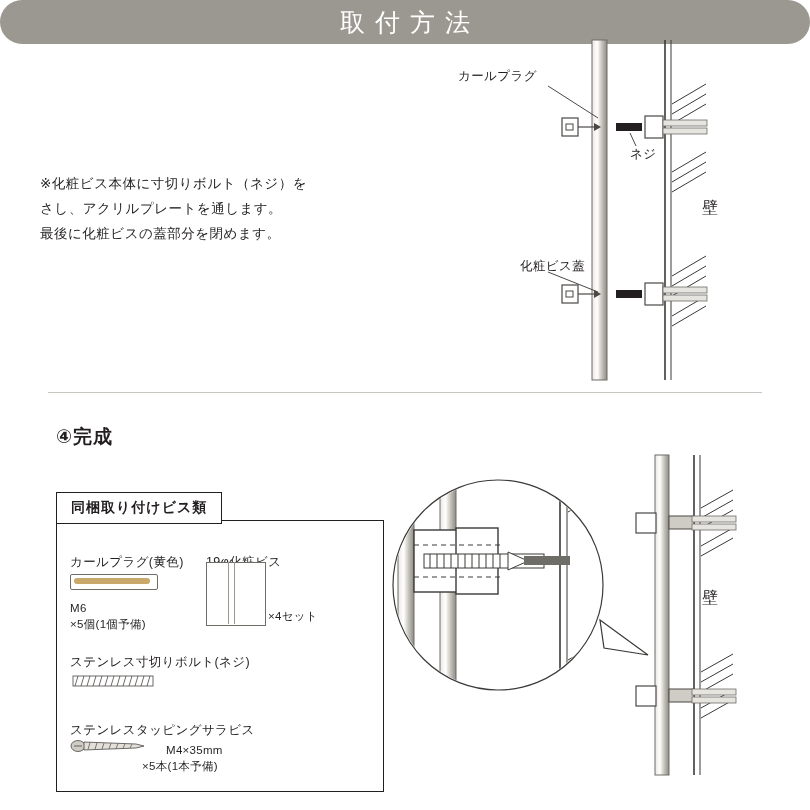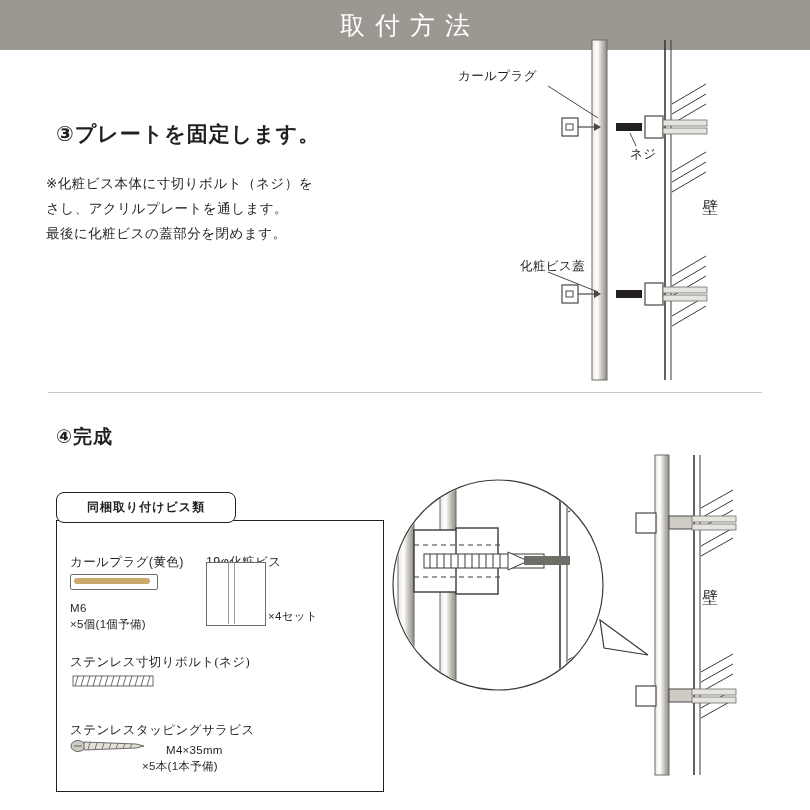--- a/index.html
+++ b/index.html
@@ -6,54 +6,54 @@
   body{
     width:810px;height:810px;
     background:#ffffff;
     font-family:"Liberation Sans","DejaVu Sans",sans-serif;
     color:#231f20;
     position:relative;
     overflow:hidden;
   }
   
   .header{
-    position:absolute;left:0;top:0;width:810px;height:50px;
+    position:absolute;left:0;top:0;width:810px;height:44px;
     background:#9a9890;
-    display:flex;align-items:center;justify-content:center;
+    display:flex;align-items:center;justify-content:center;border-radius:24px;
   }
   .header-title{
     color:#ffffff;font-size:25px;letter-spacing:10px;
     font-weight:400;padding-left:10px;
   }
   
   .section3{
     position:absolute;left:0;top:50px;width:810px;height:340px;
   }
   .s3-heading{
     position:absolute;left:56px;top:70px;
     font-size:21px;font-weight:bold;letter-spacing:1px;
   }
   .s3-note{
-    position:absolute;left:46px;top:122px;width:360px;
+    position:absolute;left:40px;top:122px;width:360px;
     font-size:13.5px;line-height:1.85;letter-spacing:0.5px;
   }
   
   .divider{
     position:absolute;left:48px;top:392px;width:714px;height:1px;
     background:#c9c7c2;
   }
   
   .s4-heading{
     position:absolute;left:56px;top:424px;
     font-size:19px;font-weight:bold;letter-spacing:1px;
   }
   .parts-tab{
     position:absolute;left:56px;top:492px;
-    border:1px solid #231f20;border-radius:8px;
-    padding:6px 30px;font-size:12px;font-weight:bold;background:#fff;
+    border:1px solid #231f20;border-radius:0;
+    padding:6px 14px;font-size:14px;font-weight:bold;background:#fff;
     z-index:3;letter-spacing:1px;
   }
   .parts-box{
     position:absolute;left:56px;top:520px;width:326px;height:270px;
     border:1px solid #231f20;background:#fff;
   }
   .pl{position:absolute;font-size:12.5px;letter-spacing:0.4px;}
   .psmall{position:absolute;font-size:11.5px;letter-spacing:0.3px;line-height:1.5;}
 
   
@@ -80,21 +80,20 @@
   .draw{position:absolute;left:0;top:0;}
 </style>
 </head>
 <body>
 
 <div class="header">
   <div class="header-title">取付方法</div>
 </div>
 
 <div class="section3">
-  <div class="s3-heading">③プレートを固定します。</div>
   <div class="s3-note" style="white-space:pre-line;">※化粧ビス本体に寸切りボルト（ネジ）を
 さし、アクリルプレートを通します。
 最後に化粧ビスの蓋部分を閉めます。</div>
 </div>
 
 <svg class="draw" width="810" height="810" style="pointer-events:none;">
   <defs>
     <linearGradient id="barGrad" x1="0" y1="0" x2="1" y2="0">
       <stop offset="0%" stop-color="#e9e7e2"></stop>
       <stop offset="35%" stop-color="#ffffff"></stop>
@@ -237,21 +236,21 @@
 <div class="plug-body"></div>
 <div class="psmall" style="left:70px;top:600px;">M6</div>
 <div class="psmall" style="left:70px;top:616px;">×5個(1個予備)</div>
 
 <div class="pl" style="left:206px;top:554px;">19φ化粧ビス</div>
 <div class="cap-frame"></div>
 <div class="cap-line" style="left:228px;"></div>
 <div class="cap-line" style="left:234px;"></div>
 <div class="psmall" style="left:268px;top:608px;">×4セット</div>
 
-<div class="pl" style="left:70px;top:654px;font-family:Liberation Serif, serif;">ステンレス寸切りボルト(ネジ)</div>
+<div class="pl" style="left:70px;top:654px;">ステンレス寸切りボルト(ネジ)</div>
 <svg class="bolt" viewBox="0 0 82 18">
   <rect x="1" y="4" width="80" height="10" fill="#ffffff" stroke="#4a4845" stroke-width="0.8"></rect>
   <g stroke="#4a4845" stroke-width="0.8">
     <line x1="6" y1="4" x2="3" y2="14"></line>
       <line x1="12" y1="4" x2="9" y2="14"></line>
     <line x1="18" y1="4" x2="15" y2="14"></line>
       <line x1="24" y1="4" x2="21" y2="14"></line>
     <line x1="30" y1="4" x2="27" y2="14"></line>
       <line x1="36" y1="4" x2="33" y2="14"></line>
     <line x1="42" y1="4" x2="39" y2="14"></line>

